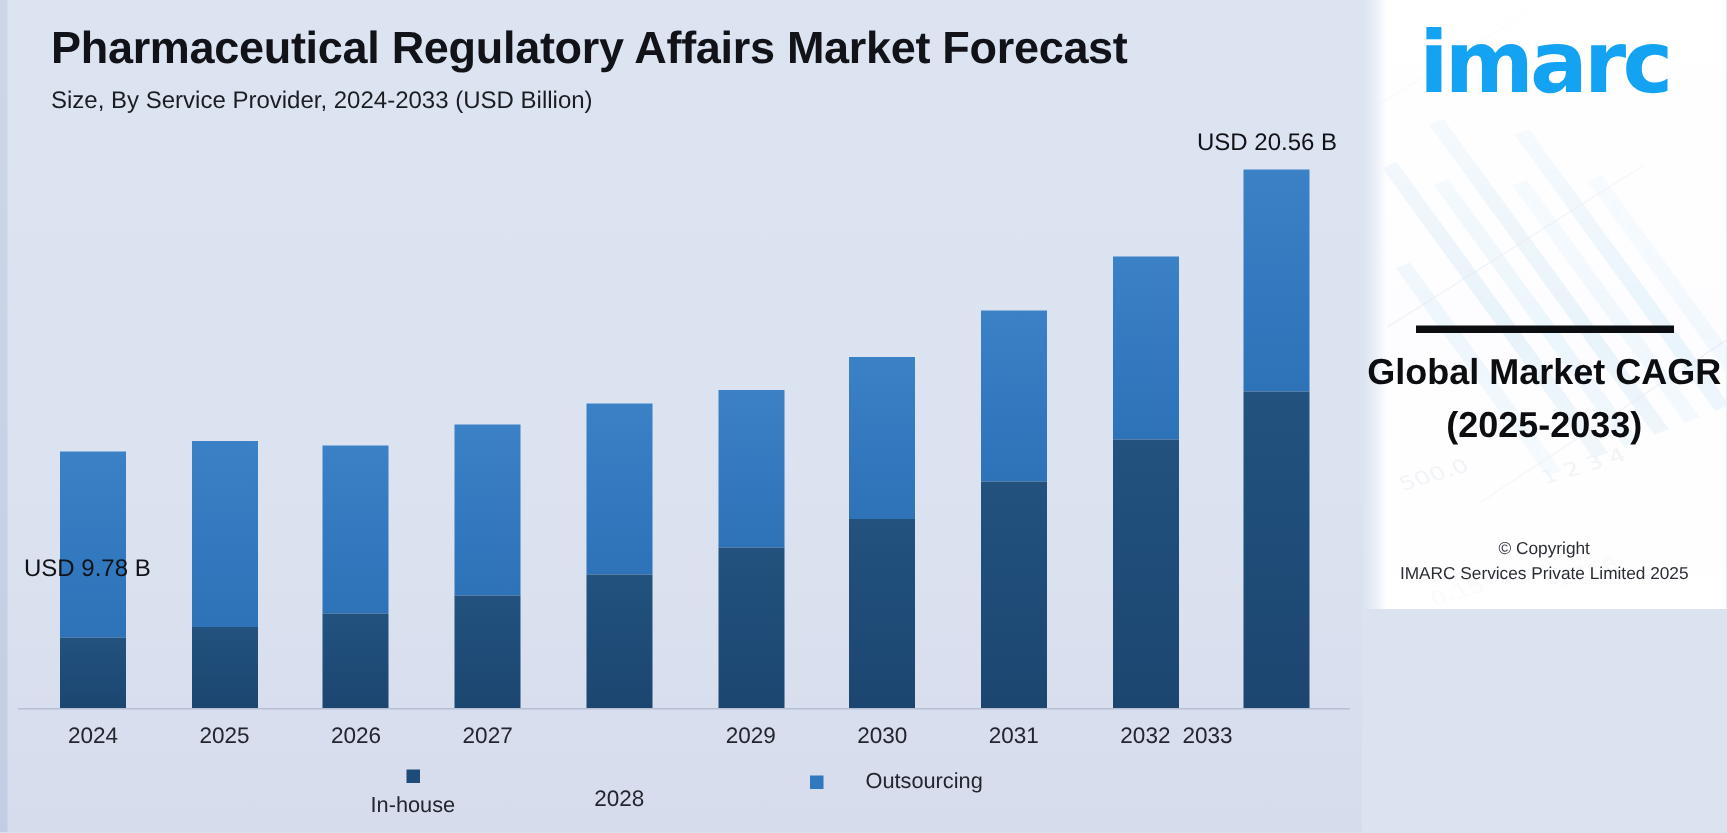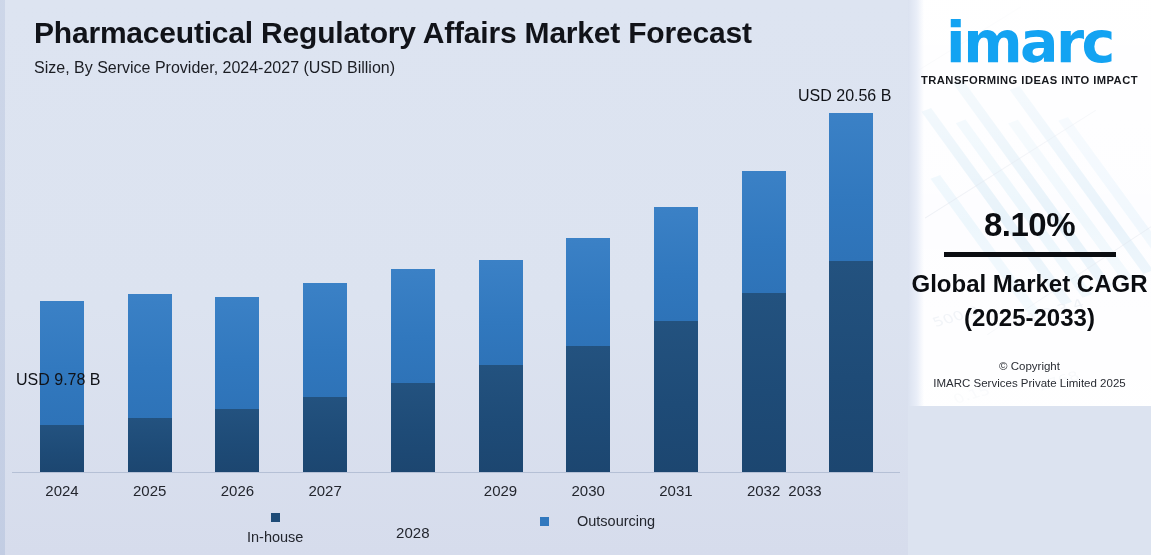--- a/index.html
+++ b/index.html
@@ -226,21 +226,21 @@
 </style>
 </head>
 <body>
 
 <div class="page">
 
   <div class="chart-panel">
 
     <div class="title-block">
       <h1 class="chart-title">Pharmaceutical Regulatory Affairs Market Forecast</h1>
-      <p class="chart-subtitle">Size, By Service Provider, 2024-2027 (USD Billion)</p>
+      <p class="chart-subtitle">Size, By Service Provider, 2024-2033 (USD Billion)</p>
     </div>
 
     <div class="plot" id="plot">
       <div class="baseline"></div>
     <div class="bar-group" style="left: 40px;">
           <div class="seg-out" style="height: 123.8px;"></div>
           <div class="seg-in" style="height: 46.97px;"></div>
         </div>
         <div class="x-label" style="left: 27px;">2024</div>
         <div class="bar-group" style="left: 127.7px;">
@@ -334,25 +334,23 @@
         <text x="120" y="430">1 2 3 4</text>
         <text x="10" y="505">0.15</text>
         <text x="95" y="520">2768</text>
       </g>
       <rect x="0" y="0" width="243" height="555" fill="url(#wmFade)"></rect>
     </svg>
     <div class="brand-edge"></div>
 
     <div class="logo-wrap">
       <div class="logo-mark">imarc</div>
-      <div class="logo-tagline">TRANSFORMING IDEAS INTO IMPACT</div>
     </div>
 
     <div class="cagr-wrap">
-      <div class="cagr-value">8.10%</div>
       <div class="cagr-rule"></div>
       <div class="cagr-caption">Global Market CAGR</div>
       <div class="cagr-caption">(2025-2033)</div>
     </div>
 
     <div class="copyright">
       <div>© Copyright</div>
       <div>IMARC Services Private Limited 2025</div>
     </div>
   </div>

